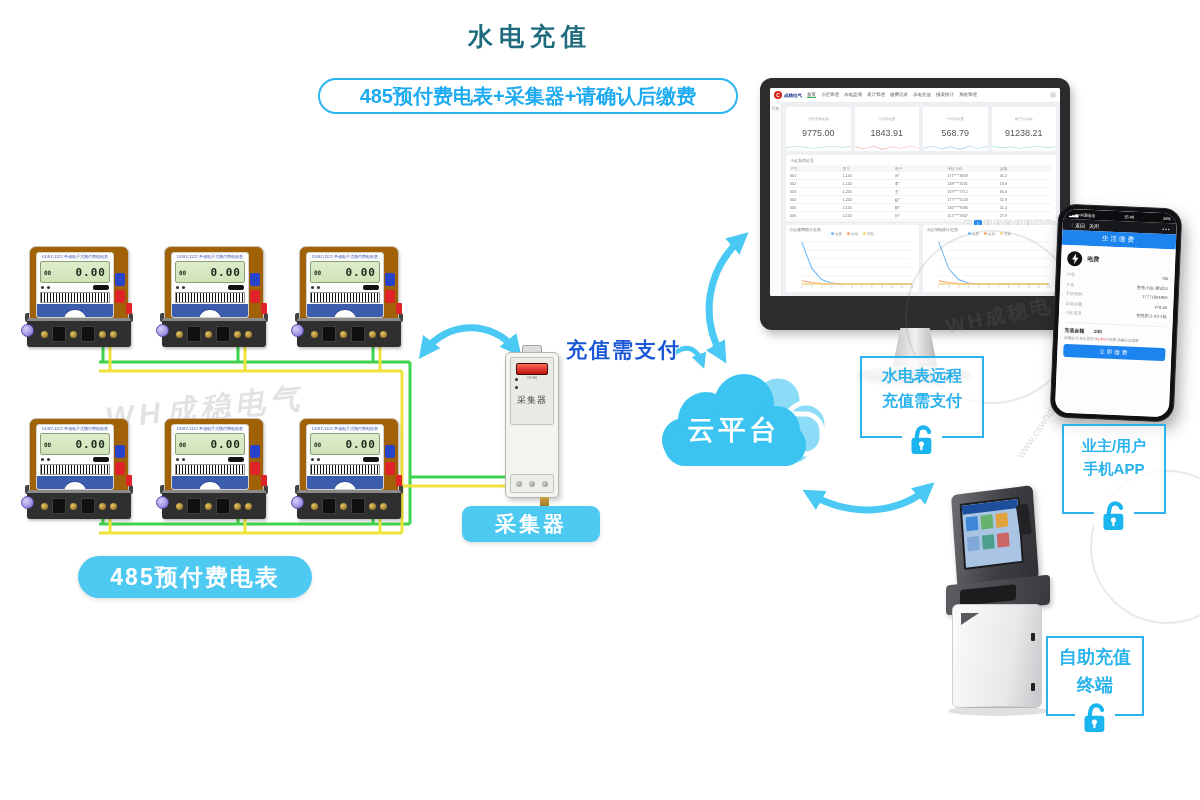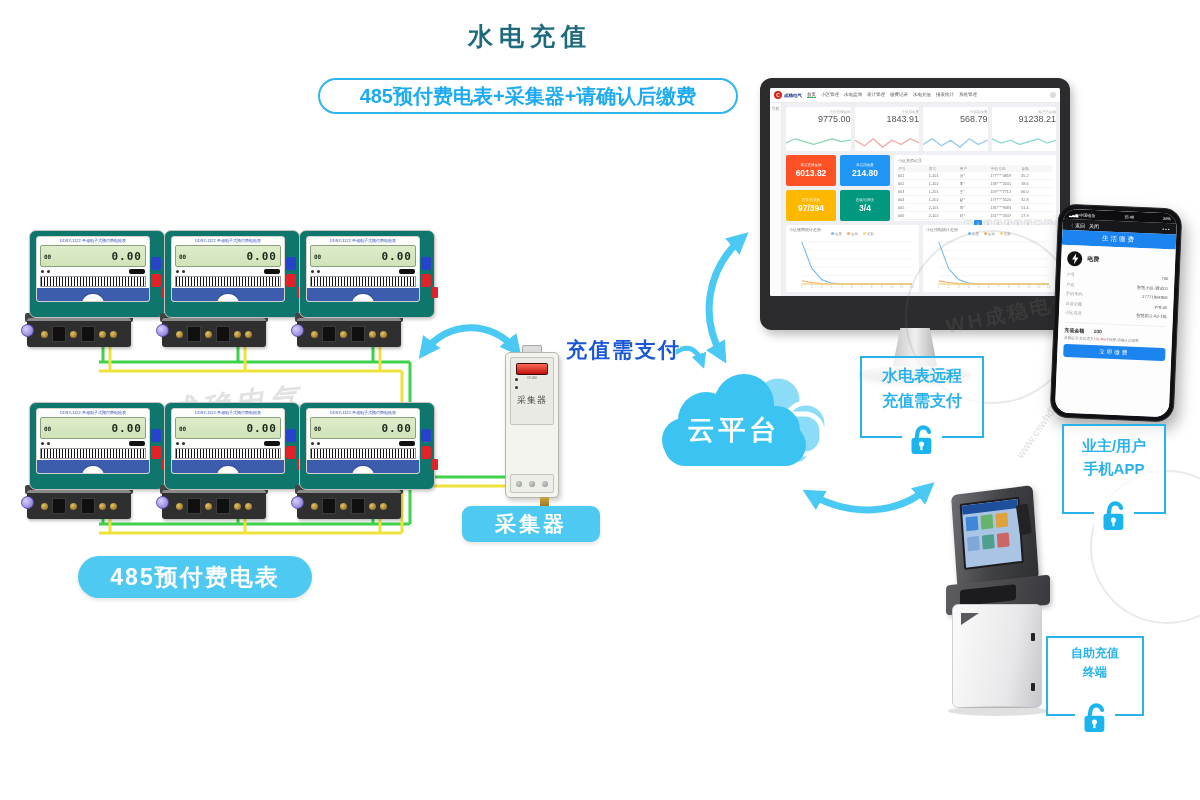--- a/index.html
+++ b/index.html
@@ -21,22 +21,22 @@
   .wm-ring{border:2px solid rgba(120,120,120,.16);border-radius:50%;z-index:3;}
   .wm-ring1{left:905px;top:230px;width:170px;height:170px;}
   .wm-ring2{left:1090px;top:470px;width:150px;height:150px;}
   .wm4{left:945px;top:300px;font-size:20px;transform:rotate(-12deg);z-index:3;color:rgba(120,120,120,.18);letter-spacing:3px;}
 
   
   #overlay{left:0;top:0;z-index:1;}
 
   
   .meter{width:106px;height:122px;z-index:2;}
-  .m-body{position:absolute;left:3px;top:0;width:98px;height:86px;background:#0f766e;
-          border:1px solid #c6c4bc;border-radius:7px;box-shadow:1px 2px 3px rgba(0,0,0,.18);padding-left:36px;}
+  .m-body{position:absolute;left:3px;top:16px;width:98px;height:86px;background:#a16207;
+          border:1px solid #c6c4bc;border-radius:7px;box-shadow:1px 2px 3px rgba(0,0,0,.18);}
   .m-panel{position:absolute;left:6px;top:5px;right:14px;height:64px;background:#fdfdfc;
            border:1px solid #d5d3cc;border-radius:3px;overflow:hidden;}
   .m-title{height:8px;font-size:4px;color:#3a55b5;text-align:center;white-space:nowrap;overflow:hidden;line-height:8px;}
   .m-lcd{margin:0 3px;height:20px;background:linear-gradient(#dfeccb,#cfe3b8);border:1px solid #8aa07a;border-radius:2px;
          display:flex;align-items:center;justify-content:space-between;padding:0 3px;
          font-family:"DejaVu Sans Mono",monospace;color:#1c2a1c;}
   .m-lcd-small{font-size:6px;font-weight:bold;}
   .m-lcd-val{font-size:11px;font-weight:bold;letter-spacing:1px;}
   .m-info{display:flex;align-items:center;gap:3px;padding:2px 4px 1px;}
   .m-dot{width:3px;height:3px;border-radius:50%;background:#333;}
@@ -88,21 +88,21 @@
   .signal{left:566px;top:336px;font-size:21px;font-weight:bold;color:#1a57d6;letter-spacing:2px;z-index:2;
           text-shadow:1px 1px 0 rgba(255,255,255,.8);}
   .cloud-wrap{left:628px;top:348px;width:210px;height:140px;z-index:2;}
   .cloud-label{left:664px;top:412px;width:140px;text-align:center;font-size:27px;font-weight:bold;color:#fff;
                letter-spacing:4px;z-index:2;}
   .tag-box{border:2px solid #29b2ec;background:rgba(255,255,255,.72);color:#29b2ec;font-weight:bold;
            text-align:center;z-index:5;}
   .tag-line{line-height:1.55;}
   .box-system{left:860px;top:356px;width:120px;height:72px;font-size:16px;padding-top:6px;}
   .box-app{left:1062px;top:424px;width:100px;height:78px;font-size:15px;padding-top:8px;}
-  .box-kiosk{left:1046px;top:636px;width:94px;height:70px;font-size:12px;padding-top:6px;}
+  .box-kiosk{left:1046px;top:636px;width:94px;height:70px;font-size:18px;padding-top:6px;}
   .lock{position:absolute;left:50%;transform:translateX(-50%);bottom:-26px;width:34px;height:40px;
         background:#fff;padding:0 3px;}
 
   
   .monitor{left:760px;top:78px;width:310px;height:300px;z-index:2;}
   .bezel{position:absolute;left:0;top:0;width:310px;height:252px;background:#2c2c2e;border-radius:12px;
          box-shadow:3px 5px 10px rgba(0,0,0,.25);}
   .screen{position:absolute;left:10px;top:10px;right:10px;bottom:34px;background:#fff;border-radius:2px;overflow:hidden;}
   .neck{position:absolute;left:50%;top:250px;transform:translateX(-50%);width:46px;height:42px;
         clip-path:polygon(18% 0,82% 0,100% 100%,0 100%);background:linear-gradient(90deg,#c2c2c2,#efefef,#b0b0b0);}
@@ -115,21 +115,21 @@
   .d-logo{display:flex;align-items:center;gap:2px;}
   .d-logo-mark{width:8px;height:8px;border-radius:50%;background:#d62417;color:#fff;font-size:5px;line-height:8px;text-align:center;font-weight:bold;}
   .d-logo-txt{font-size:4.5px;color:#203a8f;font-weight:bold;white-space:nowrap;}
   .nav-it{font-size:4.5px;color:#555;white-space:nowrap;}
   .nav-it.on{color:#222;border-bottom:1px solid #35b558;}
   .d-nav-right{margin-left:auto;width:6px;height:6px;border-radius:50%;background:#dcdcdc;}
   .d-main{flex:1;display:flex;background:#eef0f4;min-height:0;}
   .d-side{width:11px;background:#fbfbfb;border-right:1px solid #ececec;font-size:4px;color:#999;text-align:center;padding-top:3px;flex:none;}
   .d-content{flex:1;padding:4px;display:flex;flex-direction:column;gap:4px;min-width:0;}
   .d-stats{display:flex;gap:4px;height:44px;flex:none;}
-  .d-stat{flex:1;background:#fff;border-radius:2px;display:flex;flex-direction:column;align-items:flex-end;padding-top:3px;min-width:0;}
+  .d-stat{flex:1;background:#fff;border-radius:2px;display:flex;flex-direction:column;align-items:center;padding-top:10px;min-width:0;gap:7px;}
   .d-stat-label{font-size:3.5px;color:#aaa;white-space:nowrap;}
   .d-stat-value{font-size:9px;color:#555;}
   .d-stat svg{width:100%;height:15px;margin-top:auto;display:block;}
   .d-mid{display:flex;gap:4px;height:66px;flex:none;}
   .d-tiles{width:104px;display:grid;grid-template-columns:1fr 1fr;grid-template-rows:1fr 1fr;gap:4px;flex:none;}
   .d-tile{border-radius:2px;color:#fff;display:flex;flex-direction:column;align-items:center;justify-content:center;gap:1px;}
   .d-tile-label{font-size:3.5px;opacity:.92;white-space:nowrap;}
   .d-tile-value{font-size:8.5px;font-weight:bold;}
   .d-table{flex:1;background:#fff;border-radius:2px;padding:3px 4px;display:flex;flex-direction:column;min-width:0;}
   .d-table-title{font-size:4px;color:#777;margin-bottom:2px;}
@@ -515,38 +515,20 @@
                 </div>
                 <div class="d-stat">
                   <div class="d-stat-label">账户总余额</div>
                   <div class="d-stat-value">91238.21</div>
                   <svg viewBox="0 0 60 16" preserveAspectRatio="none">
                     <path d="M0.0 3.0 L8.6 7.5 L17.1 4.5 L25.7 9.0 L34.3 6.0 L42.9 3.0 L51.4 7.5 L60.0 4.5" fill="none" stroke="#86d8d0" stroke-width="1.3" stroke-linejoin="round" stroke-linecap="round"></path>
                   </svg>
                 </div>
               </div>
             <div class="d-mid">
-              <div class="d-tiles" id="d-tiles">
-                  <div class="d-tile" style="background: rgb(255, 81, 38);">
-                    <div class="d-tile-label">本月充值金额</div>
-                    <div class="d-tile-value">6013.82</div>
-                  </div>
-                  <div class="d-tile" style="background: rgb(32, 149, 243);">
-                    <div class="d-tile-label">本月用电量</div>
-                    <div class="d-tile-value">214.80</div>
-                  </div>
-                  <div class="d-tile" style="background: rgb(255, 184, 0);">
-                    <div class="d-tile-label">正常/总表数</div>
-                    <div class="d-tile-value">97/394</div>
-                  </div>
-                  <div class="d-tile" style="background: rgb(0, 152, 127);">
-                    <div class="d-tile-label">在线/总网关</div>
-                    <div class="d-tile-value">3/4</div>
-                  </div>
-                </div>
               <div class="d-table">
                 <div class="d-table-title">小区充值记录</div>
                 <div id="d-tbl">
                     <div class="d-trow head">
                       <span>户号</span>
                       <span>房号</span>
                       <span>用户</span>
                       <span>手机号码</span>
                       <span>金额</span>
                     </div>

